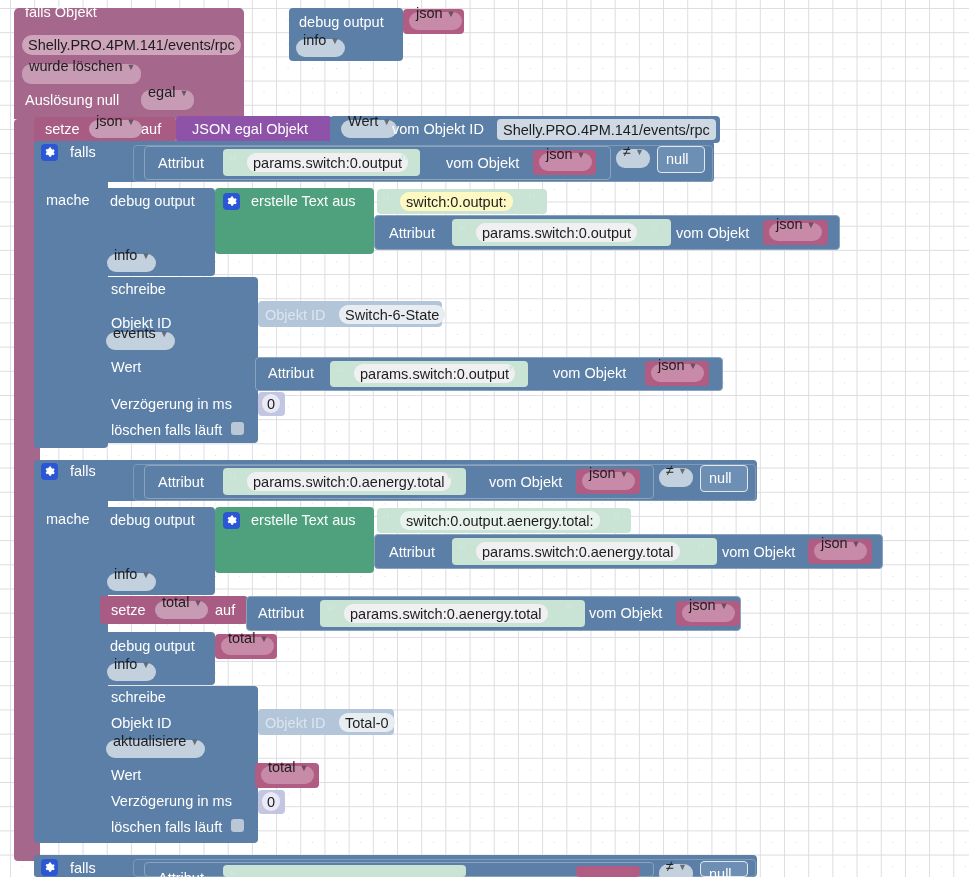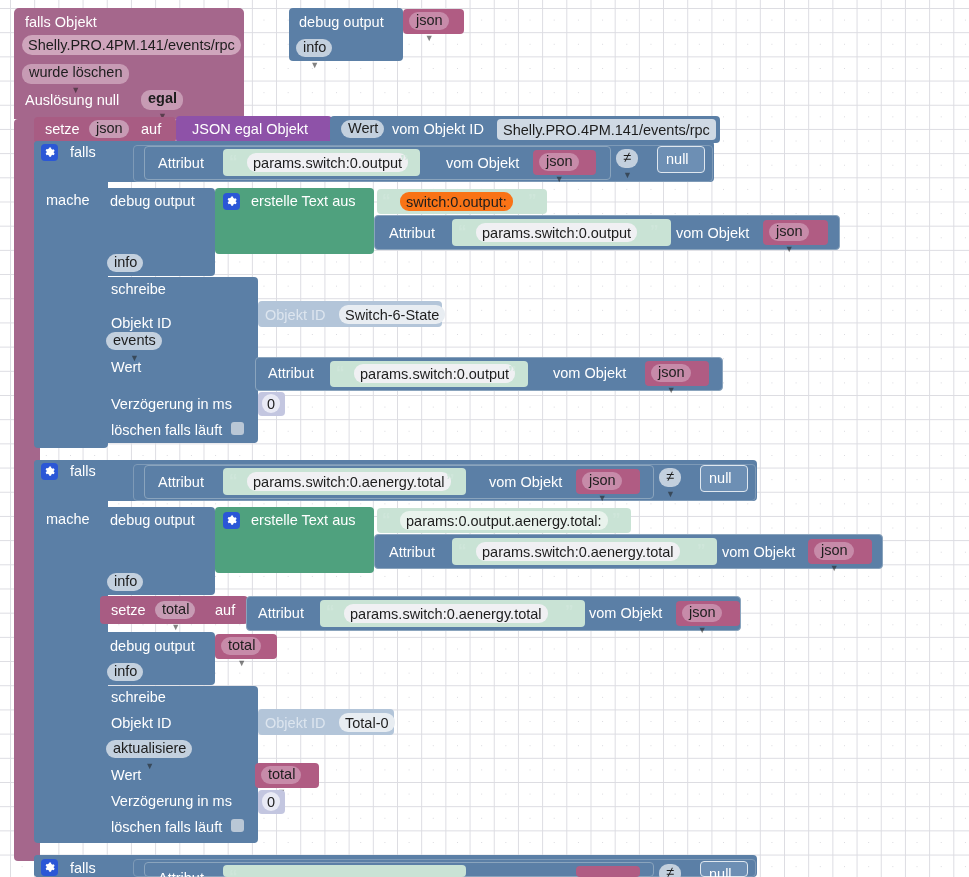--- a/index.html
+++ b/index.html
@@ -60,21 +60,21 @@
     color:#ffffff; font-size:14.5px; line-height:1;
     white-space:nowrap; position:absolute;
   }
   .lbl.dim { color:#e8eef5; opacity:.78; }
 
   
   .chip {
     position:absolute; display:flex; align-items:center; gap:4px;
     height:18px; padding:0 6px 16px 7px;
     border-radius:9px; background:#cfa5bc; color:#1d1d1d;
-    font-size:14.5px; white-space:nowrap;flex-direction:column;
+    font-size:14.5px; white-space:nowrap;
   }
   .chip .car { font-size:9px; opacity:.55; transform:translateY(1px); }
   .chip.on-blue { background:#c3d0de; }
   .chip.on-rose { background:#c79bb4; }
   .chip.on-var  { background:#c78ba9; }
 
   
   .field {
     position:absolute; display:flex; align-items:center;
     height:19px; padding:0 6px; border-radius:9px;
@@ -104,28 +104,28 @@
   
   .outlined { border:1px solid #dfe7ef; }
 </style>
 </head>
 <body>
 
 <div id="canvas"></div>
 <div id="grid"></div>
 
 <div class="blk s-rose" style="left:14px; top:8px; width:230px; height:111px; border-radius:5px 5px 0 0;"></div>
-<div class="lbl" style="left:25px; top:15px;text-align:right;">falls Objekt</div>
+<div class="lbl" style="left:25px; top:5px;text-align:right;">falls Objekt</div>
 <div class="field wide" style="left:22px; top:35px; height:20px; background:#cfa5bc; border-radius:10px;">Shelly.PRO.4PM.141/events/rpc</div>
 <div class="chip on-rose" style="left:22px; top:64px; height:20px;">
   <span>wurde löschen</span>
   <span class="car">▼</span>
 </div>
 <div class="lbl" style="left:25px; top:93px;">Auslösung null</div>
-<div class="chip on-rose" style="left:141px; top:90px; height:20px;font-weight:bold;">
+<div class="chip on-rose" style="left:141px; top:90px; height:20px;">
   <span>egal</span>
   <span class="car">▼</span>
 </div>
 
 <div class="blk s-rose" style="left:14px; top:119px; width:26px; height:742px;"></div>
 
 <div class="blk s-blue" style="left:289px; top:8px; width:114px; height:53px;"></div>
 <div class="lbl" style="left:299px; top:15px;">debug output</div>
 <div class="blk s-var" style="left:403px; top:9px; width:61px; height:25px; border-radius:4px;"></div>
 <div class="chip on-var" style="left:409px; top:12px;">
@@ -192,21 +192,21 @@
 <div class="blk s-green" style="left:215px; top:188px; width:159px; height:66px;"></div>
 <div class="gear" style="left:223px; top:193px;">
   <svg viewBox="0 0 24 24" fill="#ffffff">
       <path d="M12 8a4 4 0 100 8 4 4 0 000-8zm9.4 4c0-.6-.1-1.2-.2-1.8l2.1-1.6-2-3.5-2.5 1a7.6 7.6 0 00-3-1.8L15.4 1h-4l-.4 2.3a7.6 7.6 0 00-3 1.8l-2.5-1-2 3.5L5.6 9.2a8.6 8.6 0 000 3.6l-2 1.6 2 3.5 2.5-1a7.6 7.6 0 003 1.8L11.4 21h4l.4-2.3a7.6 7.6 0 003-1.8l2.5 1 2-3.5-2.1-1.6c.1-.6.2-1.2.2-1.8z"></path>
     </svg>
 </div>
 <div class="lbl" style="left:251px; top:194px;">erstelle Text aus</div>
 
 <div class="strblk" style="left:377px; top:189px; width:170px; height:25px;"></div>
 <div class="q" style="left:382px; top:191px;">“</div>
-<div class="field" style="left:400px; top:192px; background:#f97316;">switch:0.output:</div>
+<div class="field" style="left:400px; top:192px; background:#fef9c3;">switch:0.output:</div>
 <div class="q" style="left:528px; top:191px;">”</div>
 
 <div class="blk s-blue" style="left:374px; top:215px; width:466px; height:35px; border:1px solid #8aa4bd;"></div>
 <div class="lbl" style="left:389px; top:226px;">Attribut</div>
 <div class="strblk" style="left:452px; top:219px; width:219px; height:27px;"></div>
 <div class="q" style="left:458px; top:222px;">“</div>
 <div class="field" style="left:476px; top:223px;">params.switch:0.output</div>
 <div class="q" style="left:650px; top:222px;">”</div>
 <div class="lbl" style="left:676px; top:226px;">vom Objekt</div>
 <div class="blk s-var" style="left:763px; top:220px; width:65px; height:25px;"></div>
@@ -287,21 +287,21 @@
 <div class="blk s-green" style="left:215px; top:507px; width:159px; height:66px;"></div>
 <div class="gear" style="left:223px; top:512px;">
   <svg viewBox="0 0 24 24" fill="#ffffff">
       <path d="M12 8a4 4 0 100 8 4 4 0 000-8zm9.4 4c0-.6-.1-1.2-.2-1.8l2.1-1.6-2-3.5-2.5 1a7.6 7.6 0 00-3-1.8L15.4 1h-4l-.4 2.3a7.6 7.6 0 00-3 1.8l-2.5-1-2 3.5L5.6 9.2a8.6 8.6 0 000 3.6l-2 1.6 2 3.5 2.5-1a7.6 7.6 0 003 1.8L11.4 21h4l.4-2.3a7.6 7.6 0 003-1.8l2.5 1 2-3.5-2.1-1.6c.1-.6.2-1.2.2-1.8z"></path>
     </svg>
 </div>
 <div class="lbl" style="left:251px; top:513px;">erstelle Text aus</div>
 
 <div class="strblk" style="left:377px; top:508px; width:254px; height:25px;"></div>
 <div class="q" style="left:382px; top:510px;">“</div>
-<div class="field" style="left:400px; top:511px; background:#e9f3ed;">params:0.output.aenergy.total:</div>
+<div class="field" style="left:400px; top:511px; background:#e9f3ed;">switch:0.output.aenergy.total:</div>
 <div class="q" style="left:612px; top:510px;">”</div>
 
 <div class="blk s-blue" style="left:374px; top:534px; width:509px; height:35px; border:1px solid #8aa4bd;"></div>
 <div class="lbl" style="left:389px; top:545px;">Attribut</div>
 <div class="strblk" style="left:452px; top:538px; width:265px; height:27px;"></div>
 <div class="q" style="left:458px; top:541px;">“</div>
 <div class="field" style="left:476px; top:542px;">params.switch:0.aenergy.total</div>
 <div class="q" style="left:697px; top:541px;">”</div>
 <div class="lbl" style="left:722px; top:545px;">vom Objekt</div>
 <div class="blk s-var" style="left:808px; top:539px; width:64px; height:25px;"></div>

